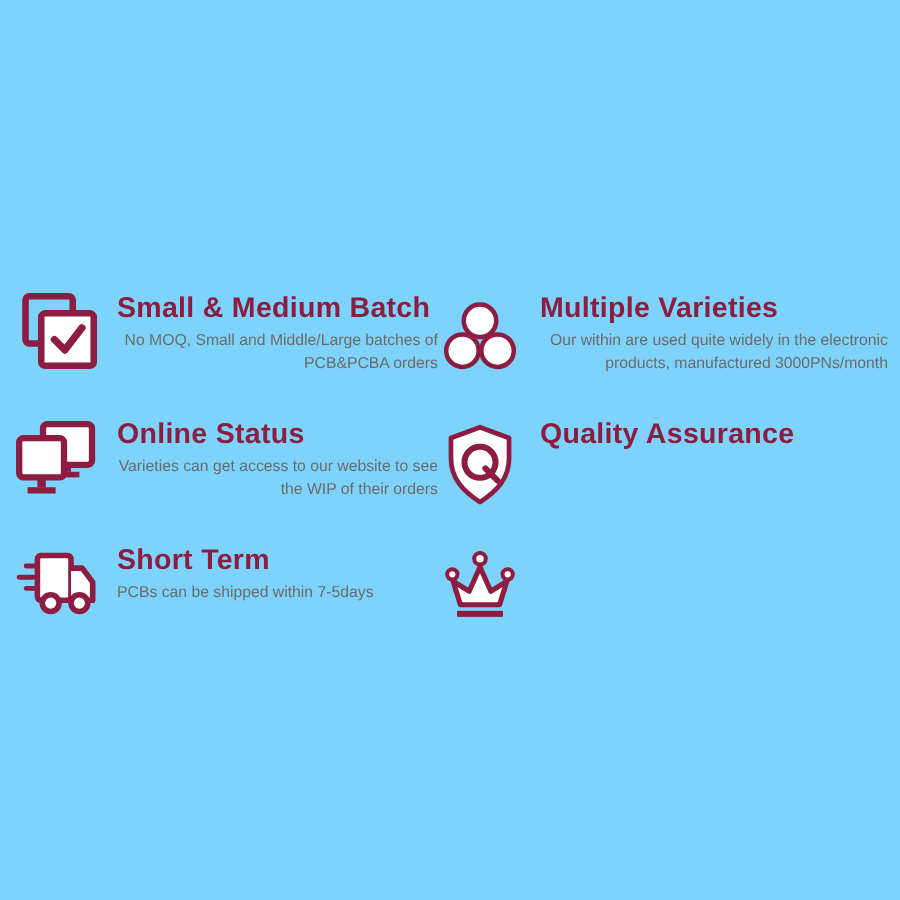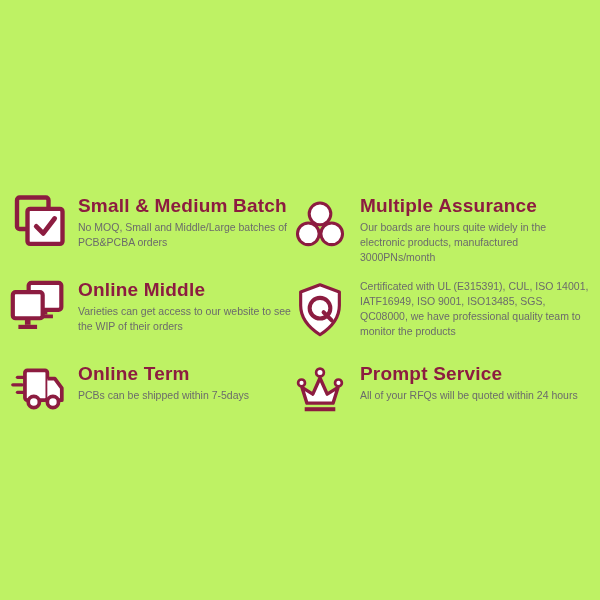--- a/index.html
+++ b/index.html
@@ -3,21 +3,21 @@
 <meta charset="utf-8">
 <style>
   :root{
     --accent:#8c1c40;
     --body-text:#6b6b6b;
   }
   html,body{margin:0;padding:0;background:#fff;}
   .canvas{
     position:relative;
     width:600px;height:600px;
-    background:#bef264;
+    background:#7dd3fc;
     font-family:"Liberation Sans", sans-serif;
     overflow:hidden;
   }
   .features-grid{
     position:absolute;
     left:10px;top:190px;
     display:grid;
     grid-template-columns:282px 300px;
     grid-auto-rows:84px;
   }
@@ -44,20 +44,21 @@
     font-weight:700;
     letter-spacing:.2px;
     color:var(--accent);
     white-space:nowrap;
   }
   .feature-desc{
     margin:0;
     font-size:10.5px;
     line-height:1.42;
     color:var(--body-text);
+    text-align:right;
   }
   .col-left .feature-desc{max-width:232px;}
   .col-right .feature-desc{max-width:250px;}
   svg .stroke{stroke:var(--accent);fill:none;}
   svg .stroke-white{stroke:var(--accent);fill:#ffffff;}
   svg .solid{fill:var(--accent);}
 </style>
 </head>
 <body>
 
@@ -80,83 +81,79 @@
 
     <div class="feature col-right">
       <div class="icon-wrap">
         <svg width="52" height="56" viewBox="0 0 60 60" style="margin-top:6px">
           <circle class="stroke-white" cx="30" cy="16" r="12.5" stroke-width="3.5"></circle>
           <circle class="stroke-white" cx="16.5" cy="39" r="12.5" stroke-width="3.5"></circle>
           <circle class="stroke-white" cx="43.5" cy="39" r="12.5" stroke-width="3.5"></circle>
         </svg>
       </div>
       <div class="feature-text">
-        <h3 class="feature-title">Multiple Assurance</h3>
-        <p class="feature-desc">Our boards are hours quite widely in the electronic products, manufactured 3000PNs/month</p>
+        <h3 class="feature-title">Multiple Varieties</h3>
+        <p class="feature-desc">Our within are used quite widely in the electronic products, manufactured 3000PNs/month</p>
       </div>
     </div>
 
     <div class="feature col-left">
       <div class="icon-wrap">
         <svg width="56" height="58" viewBox="0 0 60 60" style="margin-top:3px">
           <rect class="stroke-white" x="20" y="3" width="35" height="29" rx="3" stroke-width="4.5"></rect>
           <rect class="solid" x="35" y="32" width="5" height="5"></rect>
           <rect class="solid" x="29" y="37" width="17" height="4"></rect>
           <rect class="stroke-white" x="3" y="13" width="32" height="28" rx="3" stroke-width="4.5"></rect>
           <rect class="solid" x="16" y="41" width="6" height="7"></rect>
           <rect class="solid" x="9" y="48" width="20" height="4.5"></rect>
         </svg>
       </div>
       <div class="feature-text">
-        <h3 class="feature-title">Online Middle</h3>
+        <h3 class="feature-title">Online Status</h3>
         <p class="feature-desc">Varieties can get access to our website to see the WIP of their orders</p>
       </div>
     </div>
 
     <div class="feature col-right">
       <div class="icon-wrap">
         <svg width="54" height="60" viewBox="0 0 60 62" style="margin-top:4px">
           <path class="stroke-white" d="M30 3 L51.5 11 V26 C51.5 41 42.5 50.5 30 58.5 C17.5 50.5 8.5 41 8.5 26 V11 Z" stroke-width="3.5" stroke-linejoin="round"></path>
           <circle class="stroke" cx="30" cy="29" r="11.5" stroke-width="4.5"></circle>
           <path class="stroke" d="M34 33.5 L43 42.5" stroke-width="4.5" stroke-linecap="round"></path>
         </svg>
       </div>
       <div class="feature-text">
-        <p class="feature-desc">Certificated with UL (E315391), CUL, ISO 14001, IATF16949, ISO 9001, ISO13485, SGS, QC08000, we have professional quality team to monitor the products</p>
+        <h3 class="feature-title">Quality Assurance</h3>
       </div>
     </div>
 
     <div class="feature col-left">
       <div class="icon-wrap">
         <svg width="58" height="50" viewBox="0 0 60 52" style="margin-top:4px">
           <path class="stroke" d="M8 13.5 H17" stroke-width="3.5" stroke-linecap="round"></path>
           <path class="stroke" d="M3 21.5 H13" stroke-width="3.5" stroke-linecap="round"></path>
           <path class="stroke" d="M8 29.5 H14" stroke-width="3.5" stroke-linecap="round"></path>
           <rect class="stroke-white" x="16" y="6" width="24" height="32" rx="2.5" stroke-width="4"></rect>
           <path class="stroke-white" d="M40 15 H48 L55.5 25 V38 H40" stroke-width="4" stroke-linejoin="round"></path>
           <circle class="stroke-white" cx="25.5" cy="40" r="6" stroke-width="4"></circle>
           <circle class="stroke-white" cx="46" cy="40" r="6" stroke-width="4"></circle>
         </svg>
       </div>
       <div class="feature-text">
-        <h3 class="feature-title">Online Term</h3>
+        <h3 class="feature-title">Short Term</h3>
         <p class="feature-desc">PCBs can be shipped within 7-5days</p>
       </div>
     </div>
 
     <div class="feature col-right">
       <div class="icon-wrap">
         <svg width="54" height="54" viewBox="0 0 60 58" style="margin-top:4px">
           <circle class="stroke-white" cx="9.5" cy="20" r="3.8" stroke-width="3"></circle>
           <circle class="stroke-white" cx="30" cy="8.5" r="4.3" stroke-width="3"></circle>
           <circle class="stroke-white" cx="50.5" cy="20" r="3.8" stroke-width="3"></circle>
           <path class="stroke-white" d="M10 25 L15.5 42.5 H44.5 L50 25 L38 32.5 L30 14.5 L22 32.5 Z" stroke-width="3.8" stroke-linejoin="round"></path>
           <rect class="solid" x="13" y="47" width="34" height="4.5"></rect>
         </svg>
       </div>
-      <div class="feature-text">
-        <h3 class="feature-title">Prompt Service</h3>
-        <p class="feature-desc">All of your RFQs will be quoted within 24 hours</p>
-      </div>
     </div>
 
   </div>
 </div>
 
 </body></html>

